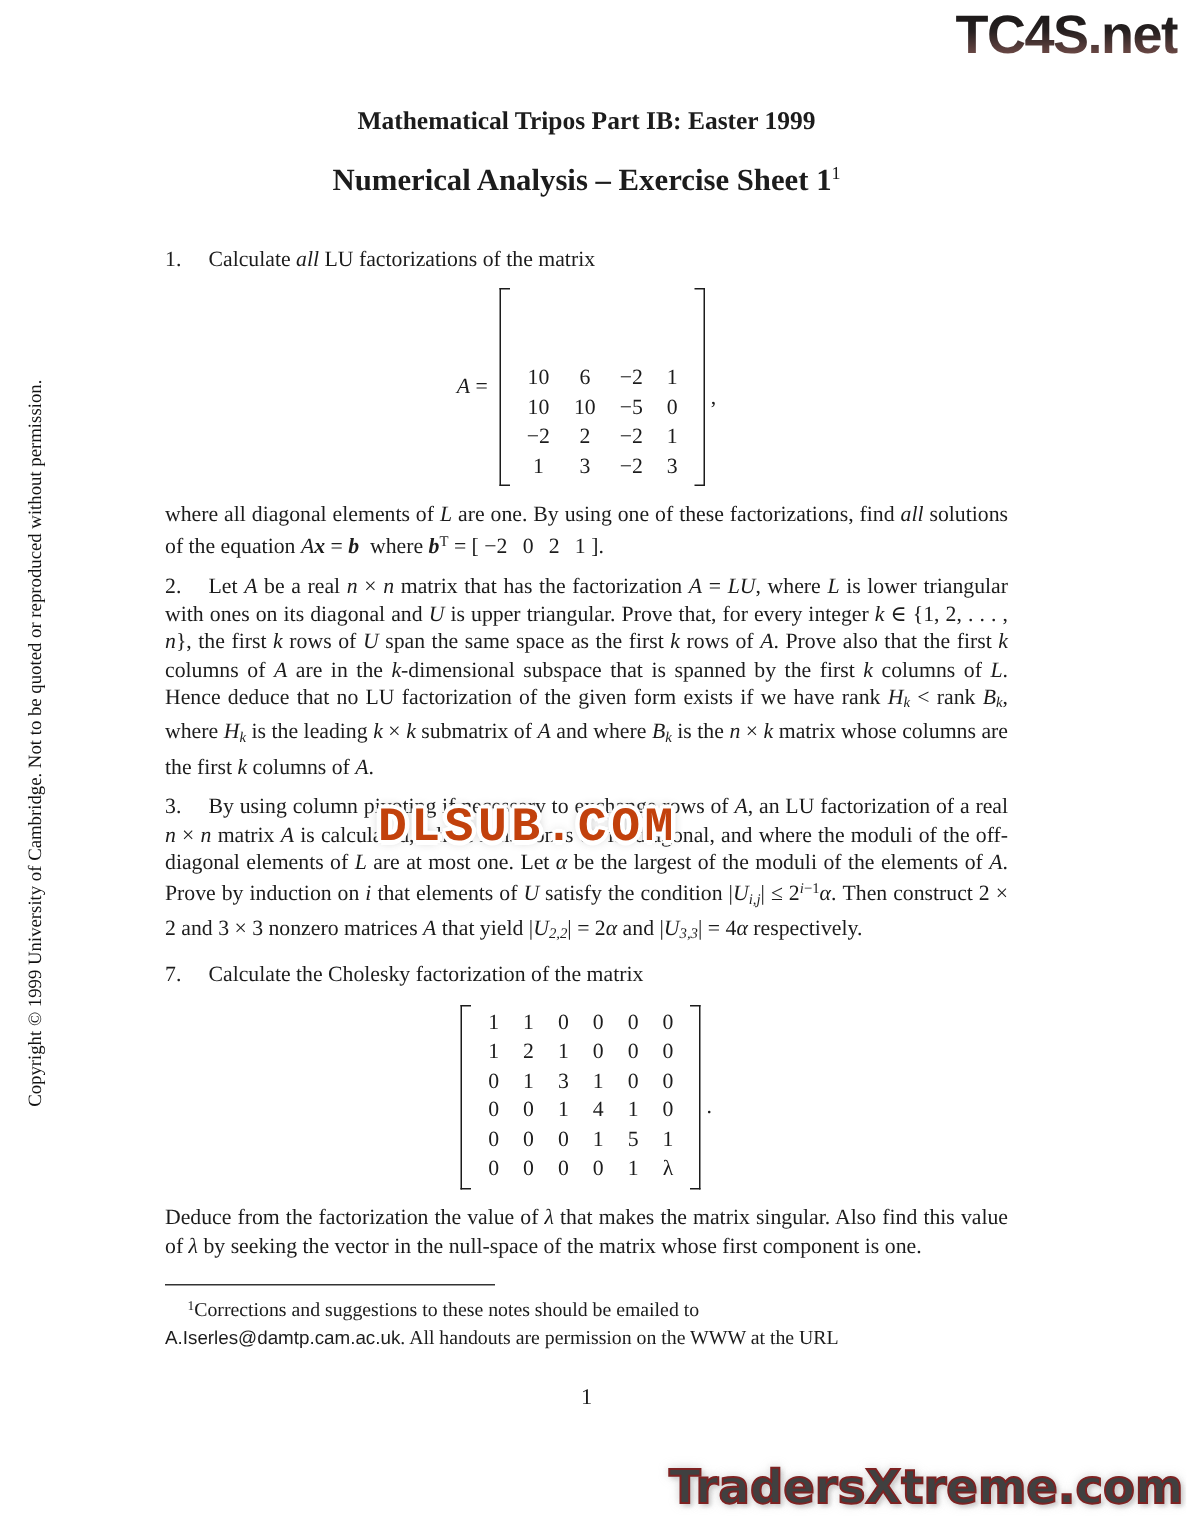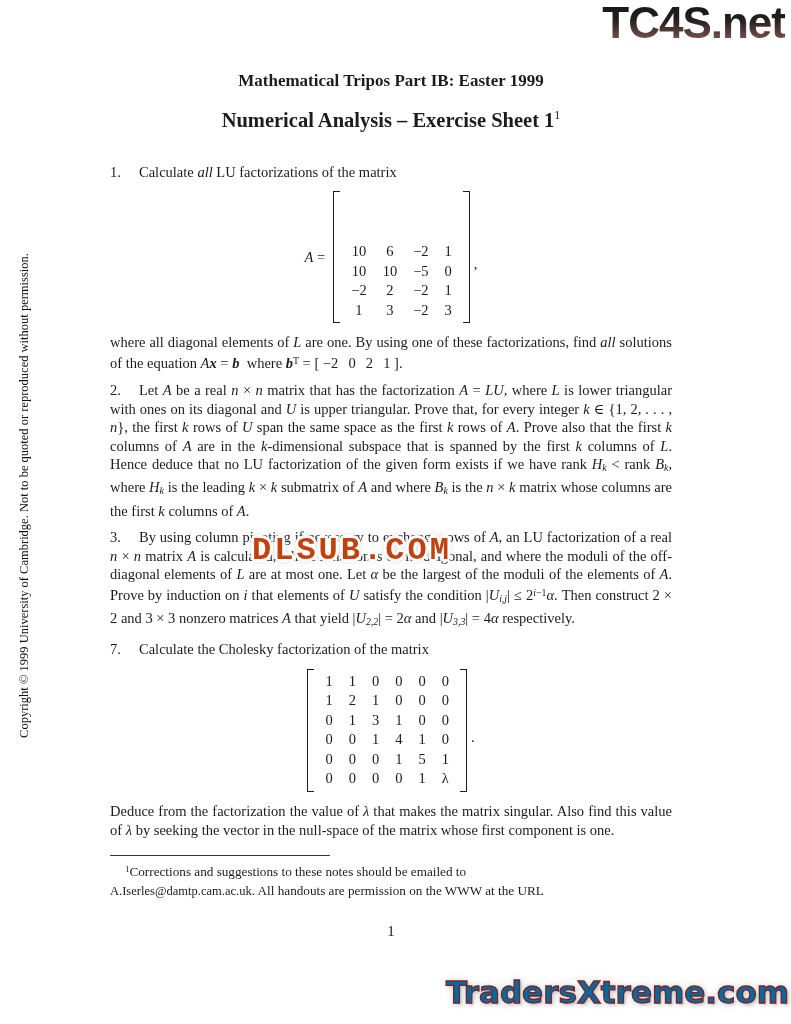--- a/index.html
+++ b/index.html
@@ -16,21 +16,21 @@
   .main-title { text-align:center; font-weight:bold; font-size:20.5px; line-height:38px; margin-top:4px; margin-bottom:24px; }
   .main-title sup { font-size:12px; font-weight:normal; }
 
   
   .para { font-size:14.5px; line-height:18.6px; text-align:justify; margin:8px 0 0 0; }
   .st-i { font-style:italic; }
   .st-bi { font-style:italic; font-weight:bold; }
   .st-sub { font-style:italic; font-size:0.68em; vertical-align:-0.25em; }
   .st-sup { font-size:0.68em; vertical-align:0.45em; }
   .st-supi { font-style:italic; font-size:0.68em; vertical-align:0.45em; }
-  .st-tt { font-family:Liberation Serif, serif; font-size:0.95em; }
+  .st-tt { font-family:Liberation Sans, sans-serif; font-size:0.95em; }
 
   
   .math-display { display:flex; justify-content:center; align-items:center; margin:10px 0; font-size:14.5px; }
   .mlabel { margin-right:8px; }
   .matrix-wrap { display:inline-flex; align-items:stretch; }
   .bracket { width:6px; }
   .bracket.l { border-left:1.6px solid #1c1c1c; border-top:1.6px solid #1c1c1c; border-bottom:1.6px solid #1c1c1c; }
   .bracket.r { border-right:1.6px solid #1c1c1c; border-top:1.6px solid #1c1c1c; border-bottom:1.6px solid #1c1c1c; }
   .matrix { display:grid; padding:3px 3px; }
   .mcell { text-align:center; padding:0 8px; line-height:19.5px; }
@@ -60,32 +60,32 @@
   .copyright {
     position:absolute; left:-256px; top:488px; width:560px;
     transform:rotate(-90deg);
     font-size:12.5px; color:#111; text-align:center; white-space:nowrap;
   }
 
   
   .wm-tc4s {
     position:absolute; top:0px; right:6px;
     font-family:"Liberation Sans","DejaVu Sans",sans-serif; font-weight:900;
-    font-size:44px; letter-spacing:-1px; line-height:46px;
+    font-size:36px; letter-spacing:-1px; line-height:46px;
     background:linear-gradient(180deg,#141414 0%,#262020 45%,#6e4a47 80%,#96625f 100%);
     -webkit-background-clip:text; background-clip:text;
     -webkit-text-fill-color:transparent; color:transparent;
   }
 
   
   .wm-traders {
     position:absolute; top:974px; right:2px;
     font-family:"DejaVu Sans","Liberation Sans",sans-serif; font-weight:bold;
     font-size:31px; letter-spacing:0px; white-space:nowrap;
-    color:#0369a1;
+    color:#404040;
     -webkit-text-stroke:1.3px #7e2222;
     text-shadow: 0 0 4px rgba(220,220,220,0.9), 0 0 8px rgba(200,200,200,0.7), 2px 2px 3px rgba(160,160,160,0.6);
   }
 </style>
 </head>
 <body>
 
 <div class="page">
 
   <div class="copyright">Copyright © 1999 University of Cambridge. Not to be quoted or reproduced without permission.</div>

